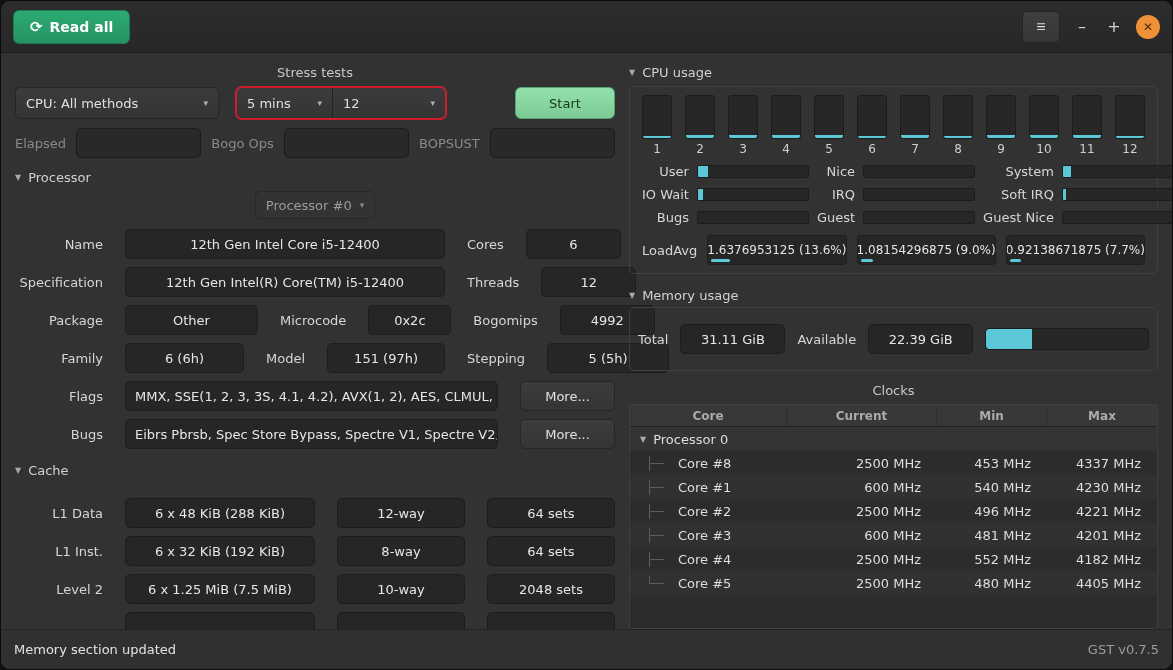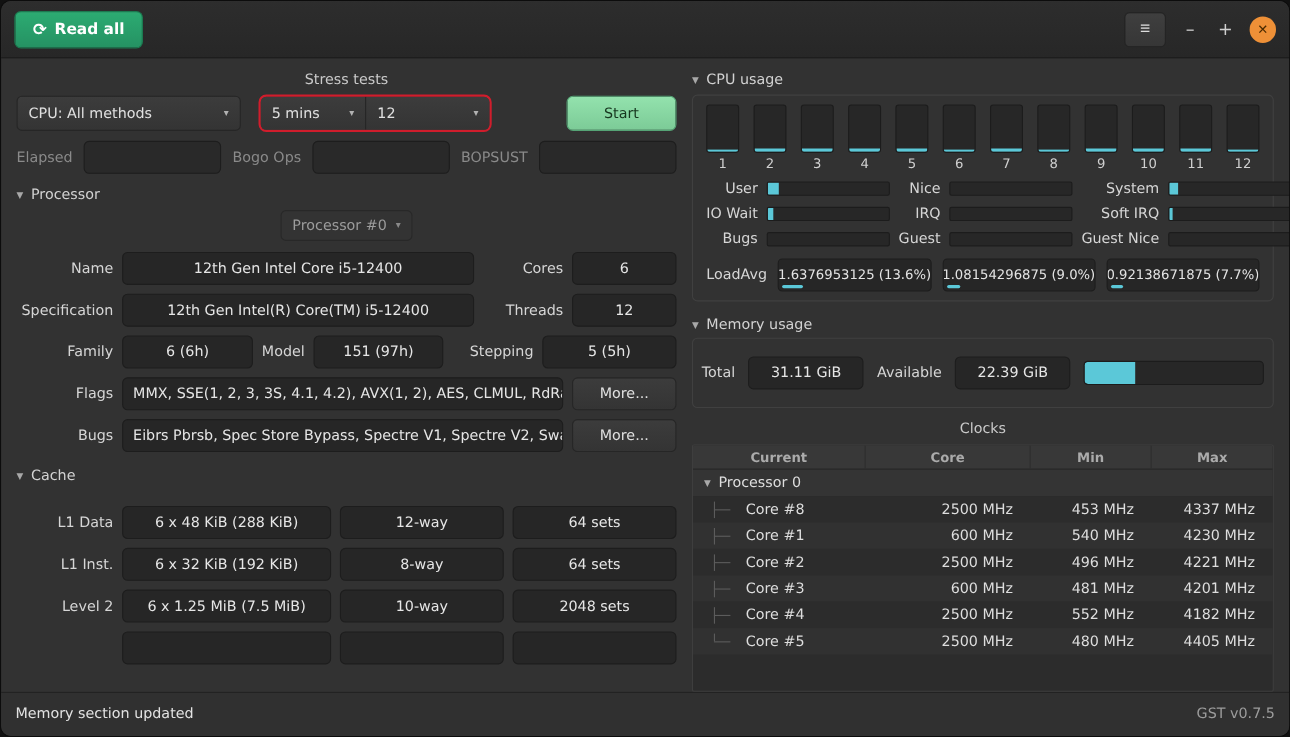--- a/index.html
+++ b/index.html
@@ -102,21 +102,21 @@
   }
   .stress-stats { display: flex; align-items: center; gap: 10px; margin-bottom: 4px; }
   .dim-label { color: var(--dim); }
   .stress-stats .entry { flex: 1; background: #292929; }
 
   .proc-expander { margin: 12px 0 6px; }
   .proc-selector { display: flex; justify-content: center; margin-bottom: 10px; }
   .dim-combo { height: 28px; background: #333333; border-color: #282828; color: #9c9c9c; }
   .dim-combo .arrow { color: #8a8a8a; }
 
-  .grow-grid { display: grid; gap: 8px; align-items: center; margin-bottom: 8px; }
+  .grow-grid { display: grid; gap: 22px; align-items: center; margin-bottom: 8px; }
   .g2 { grid-template-columns: 88px 320px 1fr 95px; }
   .g3 { grid-template-columns: 88px 133px max-content 83px 1fr 95px; }
   .g4 { grid-template-columns: 88px 119px max-content 118px 1fr 122px; }
   .g5 { grid-template-columns: 88px 1fr 95px; }
   .flabel { text-align: right; color: #d6d6d6; white-space: nowrap; }
 
   .cache-expander { margin: 14px 0 20px; }
   .gc { grid-template-columns: 88px 190px 1fr 1fr; }
 
   
@@ -256,20 +256,28 @@
         <div class="entry">6</div>
       </div>
 
       <div class="grow-grid g2">
         <span class="flabel">Specification</span>
         <div class="entry">12th Gen Intel(R) Core(TM) i5-12400</div>
         <span class="flabel">Threads</span>
         <div class="entry">12</div>
       </div>
 
+      <div class="grow-grid g3">
+        <span class="flabel">Package</span>
+        <div class="entry">Other</div>
+        <span class="flabel">Microcode</span>
+        <div class="entry">0x2c</div>
+        <span class="flabel">Bogomips</span>
+        <div class="entry">4992</div>
+      </div>
 
       <div class="grow-grid g4">
         <span class="flabel">Family</span>
         <div class="entry">6 (6h)</div>
         <span class="flabel">Model</span>
         <div class="entry">151 (97h)</div>
         <span class="flabel">Stepping</span>
         <div class="entry">5 (5h)</div>
       </div>
 
@@ -473,22 +481,22 @@
         <div class="entry">22.39 GiB</div>
         <div class="progress">
           <div class="fill-w" style="width: 28%;"></div>
         </div>
       </div>
 
       <div class="sec-title clocks-title">Clocks</div>
 
       <div class="table">
         <div class="thead">
+          <div class="th">Core</div>
           <div class="th">Current</div>
-          <div class="th">Core</div>
           <div class="th">Min</div>
           <div class="th">Max</div>
         </div>
         <div class="grow-row">
           <div class="td-group">
             <span class="tri">▼</span>
             <span>Processor 0</span>
           </div>
           <div></div>
             <div></div>

